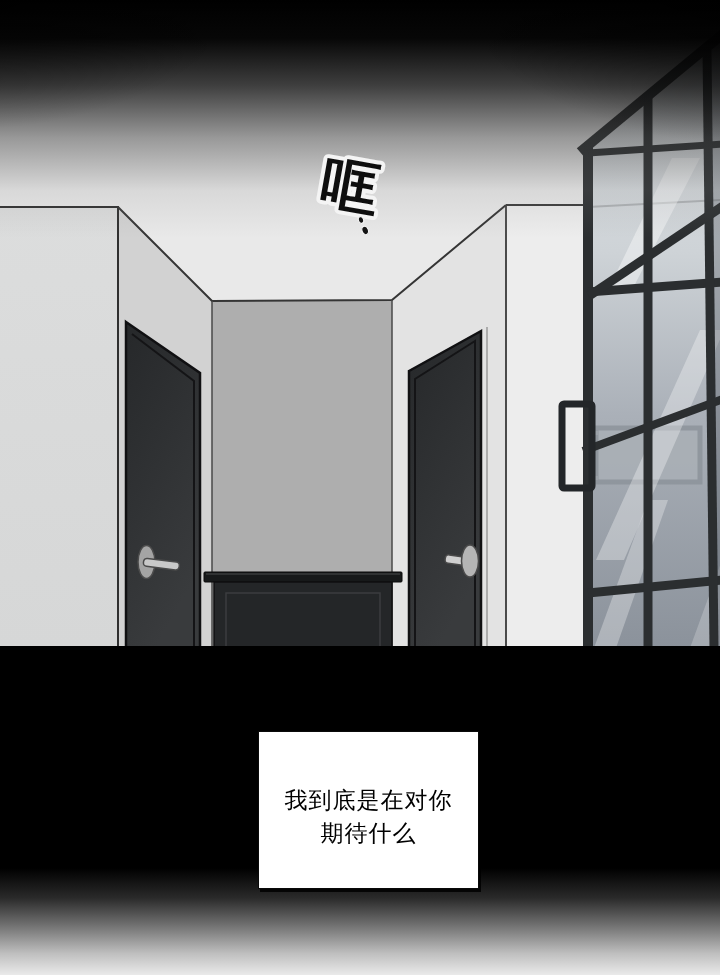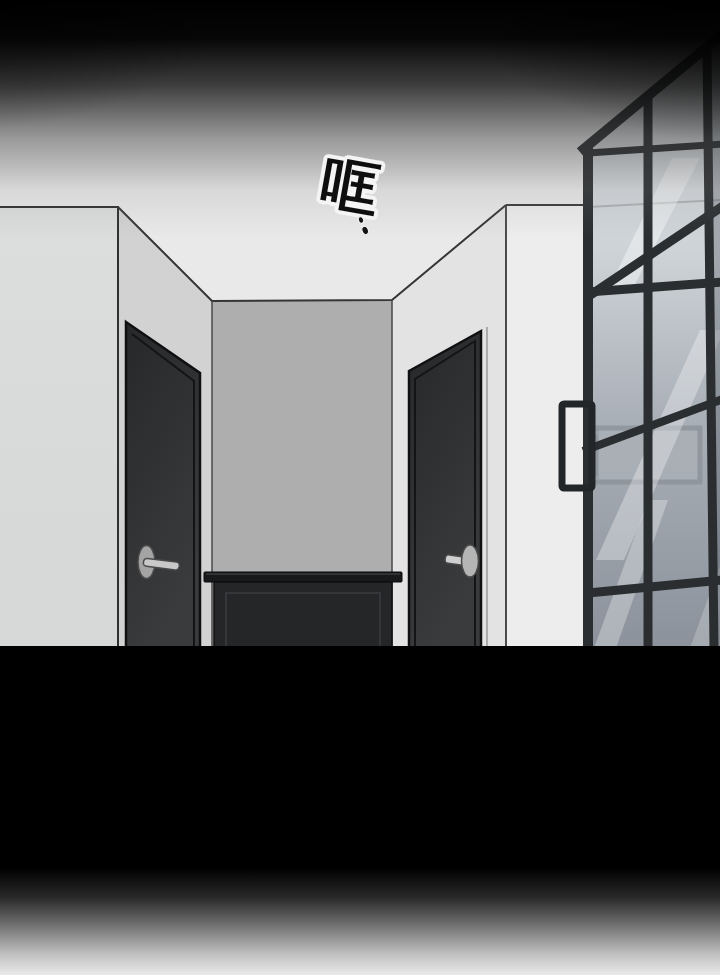--- a/index.html
+++ b/index.html
@@ -149,14 +149,18 @@
     <text class="sfx-text" x="0" y="0" text-anchor="middle" transform="translate(347,206) rotate(10)">哐</text>
     <g>
       <ellipse cx="361" cy="220" rx="2.6" ry="3.4" transform="rotate(-20 361 220)" fill="#141414" stroke="#f4f4f4" stroke-width="1.2"></ellipse>
       <ellipse cx="365" cy="230.5" rx="3.2" ry="4.3" transform="rotate(-20 365 230)" fill="#141414" stroke="#f4f4f4" stroke-width="1.2"></ellipse>
     </g>
   </svg>
 
   <div id="black-band"></div>
   <div id="bottom-glow"></div>
 
+  <div id="caption-box">
+    <div class="caption-line">我到底是在对你</div>
+    <div class="caption-line">期待什么</div>
+  </div>
 
 </div>
 
 </body></html>

